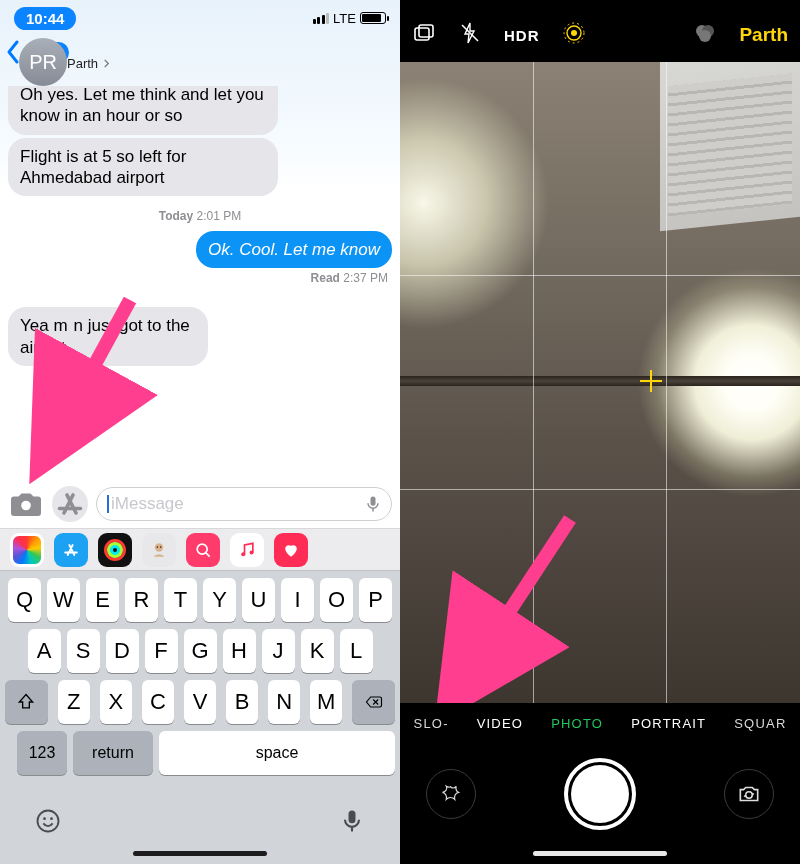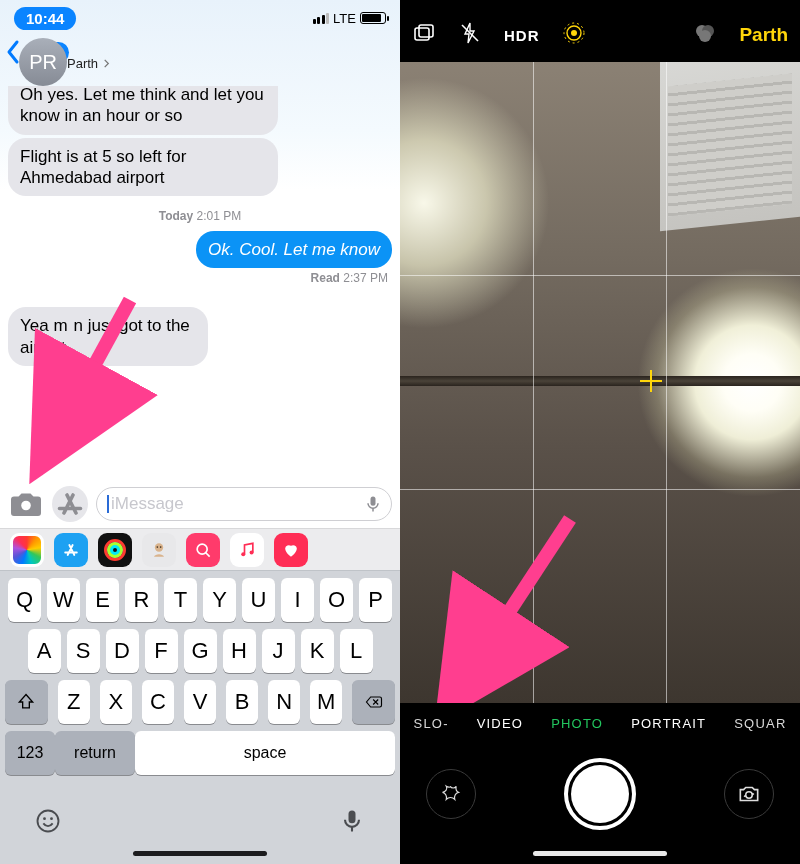--- a/index.html
+++ b/index.html
@@ -70,21 +70,21 @@
   .kbd { background:#d1d4d9; border-top:1px solid #bfc3c8; display:flex; flex-direction:column; }
   .krow { display:flex; justify-content:center; gap:6px; padding:7px 5px 0 5px; }
   .key { background:#fff; border-radius:6px; height:44px; box-shadow:0 1px 0 #898b8f; display:flex; align-items:center; justify-content:center; font-size:22px; color:#000; }
   .key.l { width:33px; }
   .key.sys { background:#acb1ba; }
   .key.sys svg{width:20px;height:20px}
   .key.shift{width:44px}
   .key.bsp{width:44px}
   .krow2 { padding-left:25px; padding-right:25px; }
   .krow3 { gap:10px; }
-  .krow4 { padding:7px 5px 8px 5px; gap:0; }
+  .krow4 { padding:7px 5px 8px 5px; gap:6px;margin-left:12px; }
   .key.num{width:50px;font-size:16px}
   .key.space{flex:1;font-size:16px}
   .key.ret{width:80px;font-size:16px}
   .kbottom { display:flex; justify-content:space-between; align-items:center; padding: 16px 34px 4px 34px; height:64px; }
   .kbottom svg { width:28px; height:28px; color:#4a4c50; }
   .home-bar-l { width:134px; height:5px; background:#1c1c1e; border-radius:3px; margin:4px auto 8px; }
 
   
   .cam-top { height:62px; display:flex; align-items:center; justify-content:space-between; padding:8px 12px 0 12px; }
   .cam-top .grp { display:flex; align-items:center; gap:22px; }

